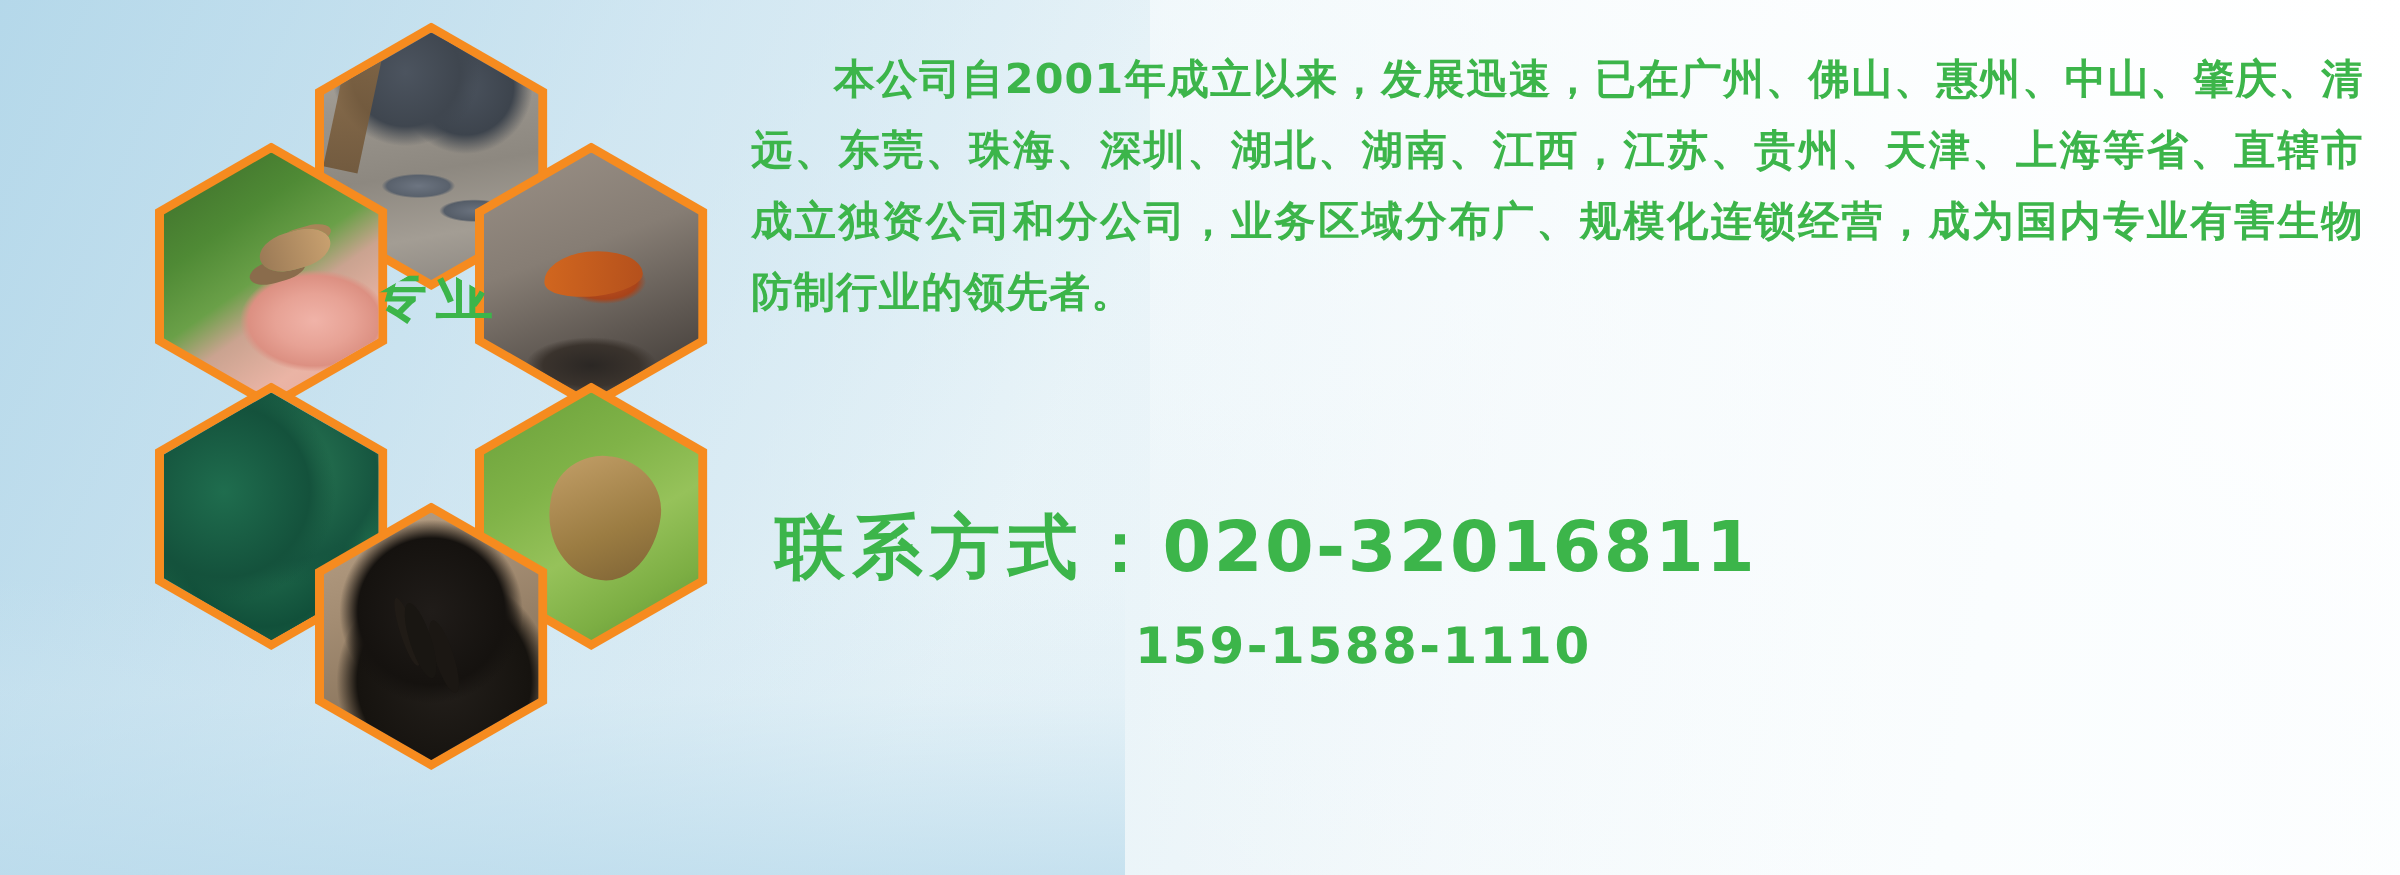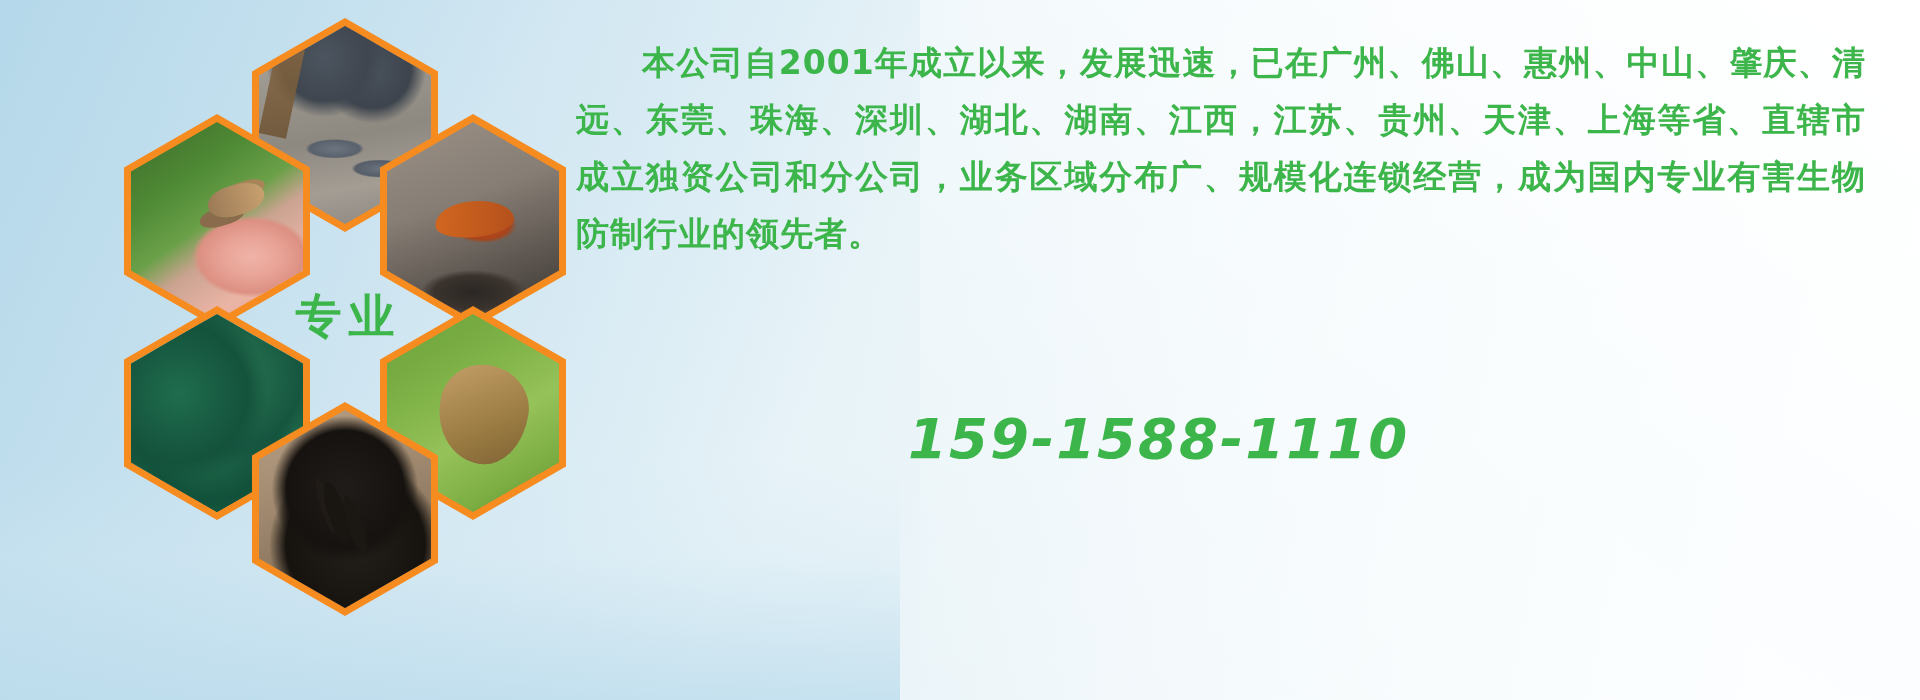--- a/index.html
+++ b/index.html
@@ -51,21 +51,21 @@
   #hex-roach   { left:288px; top:122px;}
   #hex-center  { left:160px; top:218px; background:transparent;}
   #hex-flies   { left:32px;  top:314px;}
   #hex-stinkbug{ left:288px; top:314px;}
   #hex-ant     { left:160px; top:410px;}
 
   
   #hex-center .inner{ left:0; top:0; right:0; bottom:0; background:transparent; }
   #center-text{
     position:absolute; inset:0; display:flex; flex-direction:column;
-    align-items:center; justify-content:center; gap:6px;
+    align-items:center; justify-content:space-between; gap:6px;
   }
   #center-text span{
     color:#3cb54a; font-size:46px; font-weight:700; letter-spacing:7px;
     line-height:1.12; text-indent:7px;
     font-family:"DejaVu Sans","Liberation Sans",sans-serif;
   }
 
   
   .art.rats{
     background:
@@ -127,21 +127,21 @@
       linear-gradient(160deg,#b7a086 0%,#a38c72 35%,#8d7860 65%,#766250 100%);
   }
   .art.ant::after{
     content:""; position:absolute; left:40%; top:36%; width:10%; height:32%;
     background:#191612; border-radius:50%; transform:rotate(-18deg);
     box-shadow:14px 18px 0 -1px #1b1713, -8px -10px 0 -3px #201b16;
   }
 
   
   #copy-block{
-    position:absolute; left:576px; top:34px; width:1300px;
+    position:absolute; left:601px; top:34px; width:1300px;
   }
   #intro-paragraph{
     color:#3cb54a;
     font-size:33px;
     line-height:57px;
     font-weight:700;
     letter-spacing:1px;
     text-indent:66px;
     font-family:"DejaVu Sans","Liberation Sans",sans-serif;
     text-align:justify;
@@ -152,22 +152,22 @@
     position:absolute; left:620px; top:400px; width:1290px;
     color:#3cb54a;
     font-family:"DejaVu Sans","Liberation Sans",sans-serif;
     font-weight:700;
   }
   #contact-line-1{
     font-size:56px; line-height:78px; letter-spacing:2px; white-space:nowrap;
   }
   #contact-line-1 .contact-label{ letter-spacing:6px; }
   #contact-line-2{
-    font-size:56px; line-height:78px; letter-spacing:2px;
-    padding-left:288px; white-space:nowrap;font-style:italic;
+    font-size:40px; line-height:78px; letter-spacing:2px;
+    padding-left:288px; white-space:nowrap;
   }
 </style>
 </head>
 <body>
 
 <div class="wash-a"></div>
 <div class="wash-b"></div>
 <div class="wash-c"></div>
 
 <div id="hex-cluster">
@@ -216,16 +216,19 @@
     </div>
   </div>
 
 </div>
 
 <div id="copy-block">
   <p id="intro-paragraph">本公司自2001年成立以来，发展迅速，已在广州、佛山、惠州、中山、肇庆、清远、东莞、珠海、深圳、湖北、湖南、江西，江苏、贵州、天津、上海等省、直辖市成立独资公司和分公司，业务区域分布广、规模化连锁经营，成为国内专业有害生物防制行业的领先者。</p>
 </div>
 
 <div id="contact-block">
+  <div id="contact-line-1">
+    <span class="contact-label">联系方式：</span><span>020-32016811</span>
+  </div>
   <div id="contact-line-2">
     <span>159-1588-1110</span>
   </div>
 </div>
 
 </body></html>

